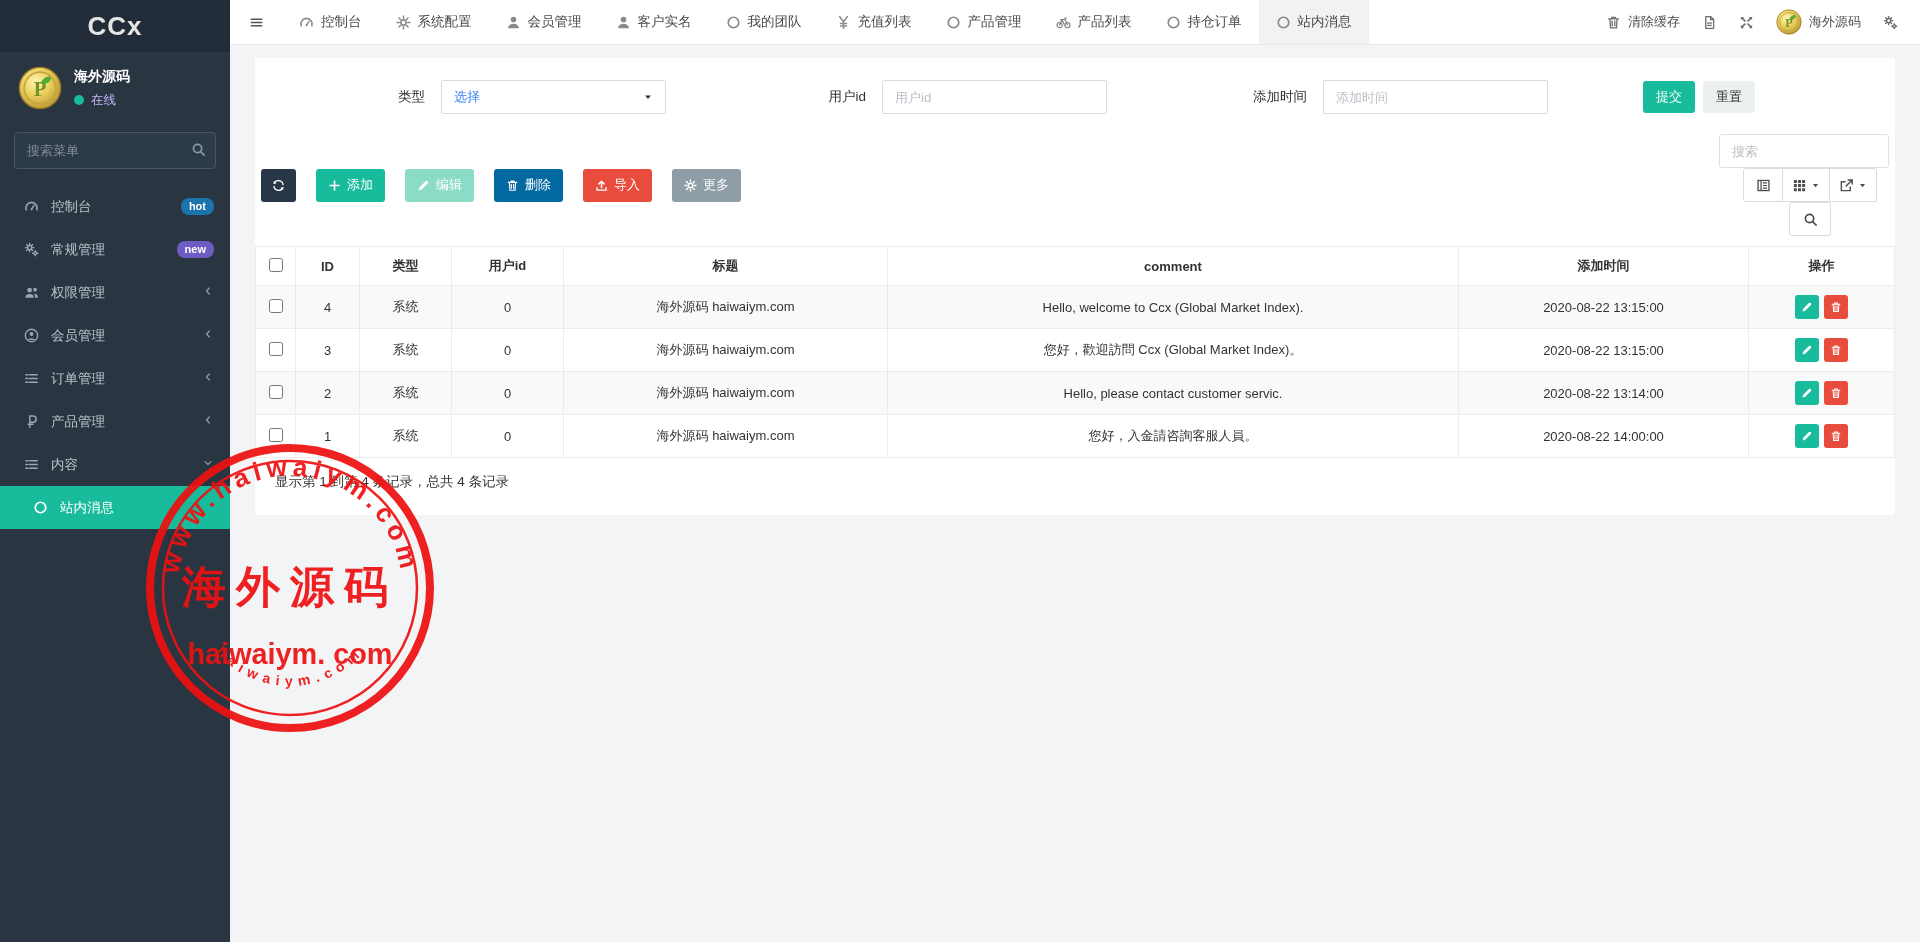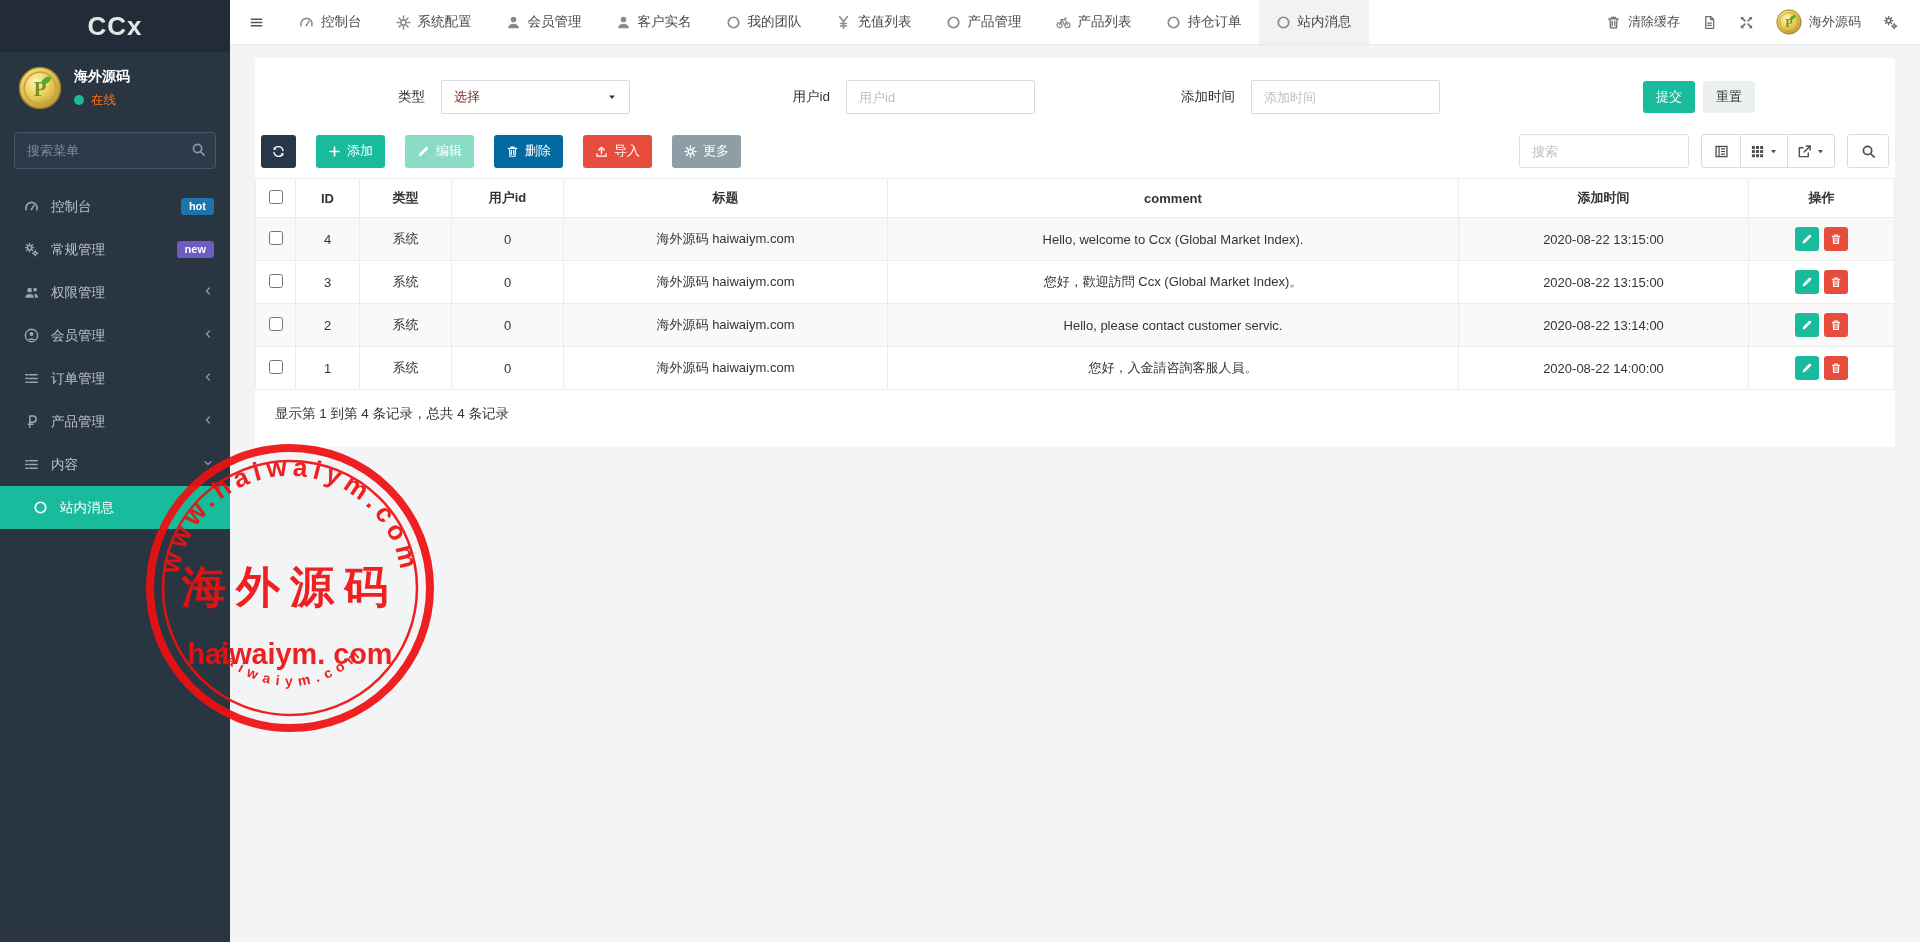--- a/index.html
+++ b/index.html
@@ -10,36 +10,36 @@
   .ic { display:inline-flex; }
   .ic svg { width:15px; height:15px; display:block; }
 
   
   .sidebar { width:230px; height:942px; background:#2a3542; flex:0 0 230px; position:relative; z-index:1; }
   .brand { height:52px; line-height:52px; text-align:center; color:#e5e5e5; font-size:26px; font-weight:bold;
            letter-spacing:1px; background:#222c38; }
   .user-panel { display:flex; align-items:center; padding:14px 18px 10px; gap:12px; }
   .avatar-lg svg { width:44px; height:44px; display:block; }
   .user-meta .u-name { color:#fff; font-weight:bold; font-size:14px; margin-bottom:6px; }
-  .u-status { color:#f97316; font-size:12.5px; display:flex; align-items:center; gap:7px; }
+  .u-status { color:#c4b5fd; font-size:12.5px; display:flex; align-items:center; gap:7px; }
   .dot { width:10px; height:10px; border-radius:50%; background:#18bc9c; display:inline-block; }
   .side-search { margin:12px 14px 16px; position:relative; }
   .side-search input { width:100%; height:37px; background:#2d3a49; border:1px solid #45566a; border-radius:4px;
            color:#cfd8e2; padding:0 34px 0 12px; font-size:13px; outline:none; }
   .side-search input::placeholder { color:#7f8b98; }
   .side-search .ic { position:absolute; right:10px; top:10px; color:#8c99a7; }
   .side-menu { display:flex; flex-direction:column; }
   .side-item { display:flex; align-items:center; height:43px; padding:0 16px 0 24px; color:#bac3cd;
            cursor:pointer; gap:12px; }
   .side-item .ic { color:#99a6b2; }
   .side-item .side-label { flex:1; font-size:13.5px; }
   .side-item.active { background:#18bc9c; color:#fff; }
   .side-item.active .ic { color:#fff; }
   .side-item.sub { padding-left:33px; }
-  .badge { font-size:11px; font-weight:bold; color:#fff; border-radius:3px; padding:3px 8px; line-height:1; }
+  .badge { font-size:11px; font-weight:bold; color:#fff; border-radius:8px; padding:3px 8px; line-height:1; }
   .b-hot { background:#1c74ad; }
   .b-new { background:#6e5cc3; }
   .chev { color:#8d99a6; }
   .chev svg { width:12px; height:12px; }
 
   
   .main { flex:1; display:flex; flex-direction:column; min-width:0; }
   .navbar { height:45px; background:#fff; border-bottom:1px solid #e7eaec; display:flex; align-items:stretch; }
   .nav-toggle { width:52px; display:flex; align-items:center; justify-content:center; color:#555;
            background:none; border:none; cursor:pointer; }
@@ -54,42 +54,42 @@
   .avatar-sm svg { width:26px; height:26px; display:block; }
 
   .content { flex:1; padding:13px 25px 0; }
   .panel { background:#fff; border-radius:2px; padding-bottom:18px; }
 
   
   .filter-row { display:flex; align-items:center; padding:22px 140px 14px 60px; }
   .f-group { display:flex; align-items:center; }
   .f-group + .f-group { margin-left:90px; }
   .f-label { width:110px; text-align:right; margin-right:16px; color:#333; font-size:13.5px; }
-  .f-control { width:189px; height:34px; border:1px solid #d8dbe0; border-radius:2px; font-size:13px;
-           padding:0 12px; color:#7f1d1d; outline:none; background:#fff; }
+  .f-control { width:225px; height:34px; border:1px solid #d8dbe0; border-radius:2px; font-size:13px;
+           padding:0 12px; color:#3b82f6; outline:none; background:#fff; }
   .f-control::placeholder { color:#b9bfc6; }
   .select-box { display:flex; align-items:center; justify-content:space-between; cursor:pointer; }
   .select-box .ic { color:#333; } .select-box .ic svg { width:10px; height:10px; }
   .f-buttons { margin-left:auto; display:flex; gap:8px; }
   .btn { border:none; border-radius:3px; font-size:13px; cursor:pointer; padding:8px 13px; line-height:1.2; }
   .btn-submit { background:#18bc9c; color:#fff; }
   .btn-reset { background:#ecf0f1; color:#333; }
 
   
   .toolbar { display:flex; align-items:center; padding:6px 6px 10px; }
   .tbtn { display:inline-flex; align-items:center; gap:6px; color:#fff; border:none; border-radius:3px;
            height:33px; padding:0 12px; font-size:13px; cursor:pointer; margin-right:20px; }
   .tbtn .ic { color:#fff; } .tbtn .ic svg { width:13px; height:13px; }
   .t-refresh { background:#273747; width:35px; justify-content:center; padding:0; }
   .t-add { background:#18bc9c; }
   .t-edit { background:#8adcc6; }
   .t-del { background:#0369a1;justify-content:center; }
   .t-import { background:#e74c3c; }
   .t-more { background:#8f9da6; }
-  .toolbar-right { margin-left:auto; display:flex; align-items:center; }
+  .toolbar-right { margin-left:auto; display:flex; align-items:center;flex-direction:column; }
   .t-search { width:170px; height:34px; border:1px solid #dcdfe3; border-radius:3px; padding:0 12px;
            font-size:13px; outline:none; color:#444; }
   .t-search::placeholder { color:#b9bfc6; }
   .btn-group { display:flex; margin-left:12px; }
   .gbtn { height:34px; min-width:40px; background:#fff; border:1px solid #d8dbe0; display:inline-flex;
            align-items:center; justify-content:center; gap:4px; color:#4e4e4e; cursor:pointer; padding:0 9px; }
   .gbtn + .gbtn { border-left:none; }
   .btn-group .gbtn:first-child { border-radius:3px 0 0 3px; }
   .btn-group .gbtn:last-child { border-radius:0 3px 3px 0; }
   .gbtn .caret svg { width:9px; height:9px; }

